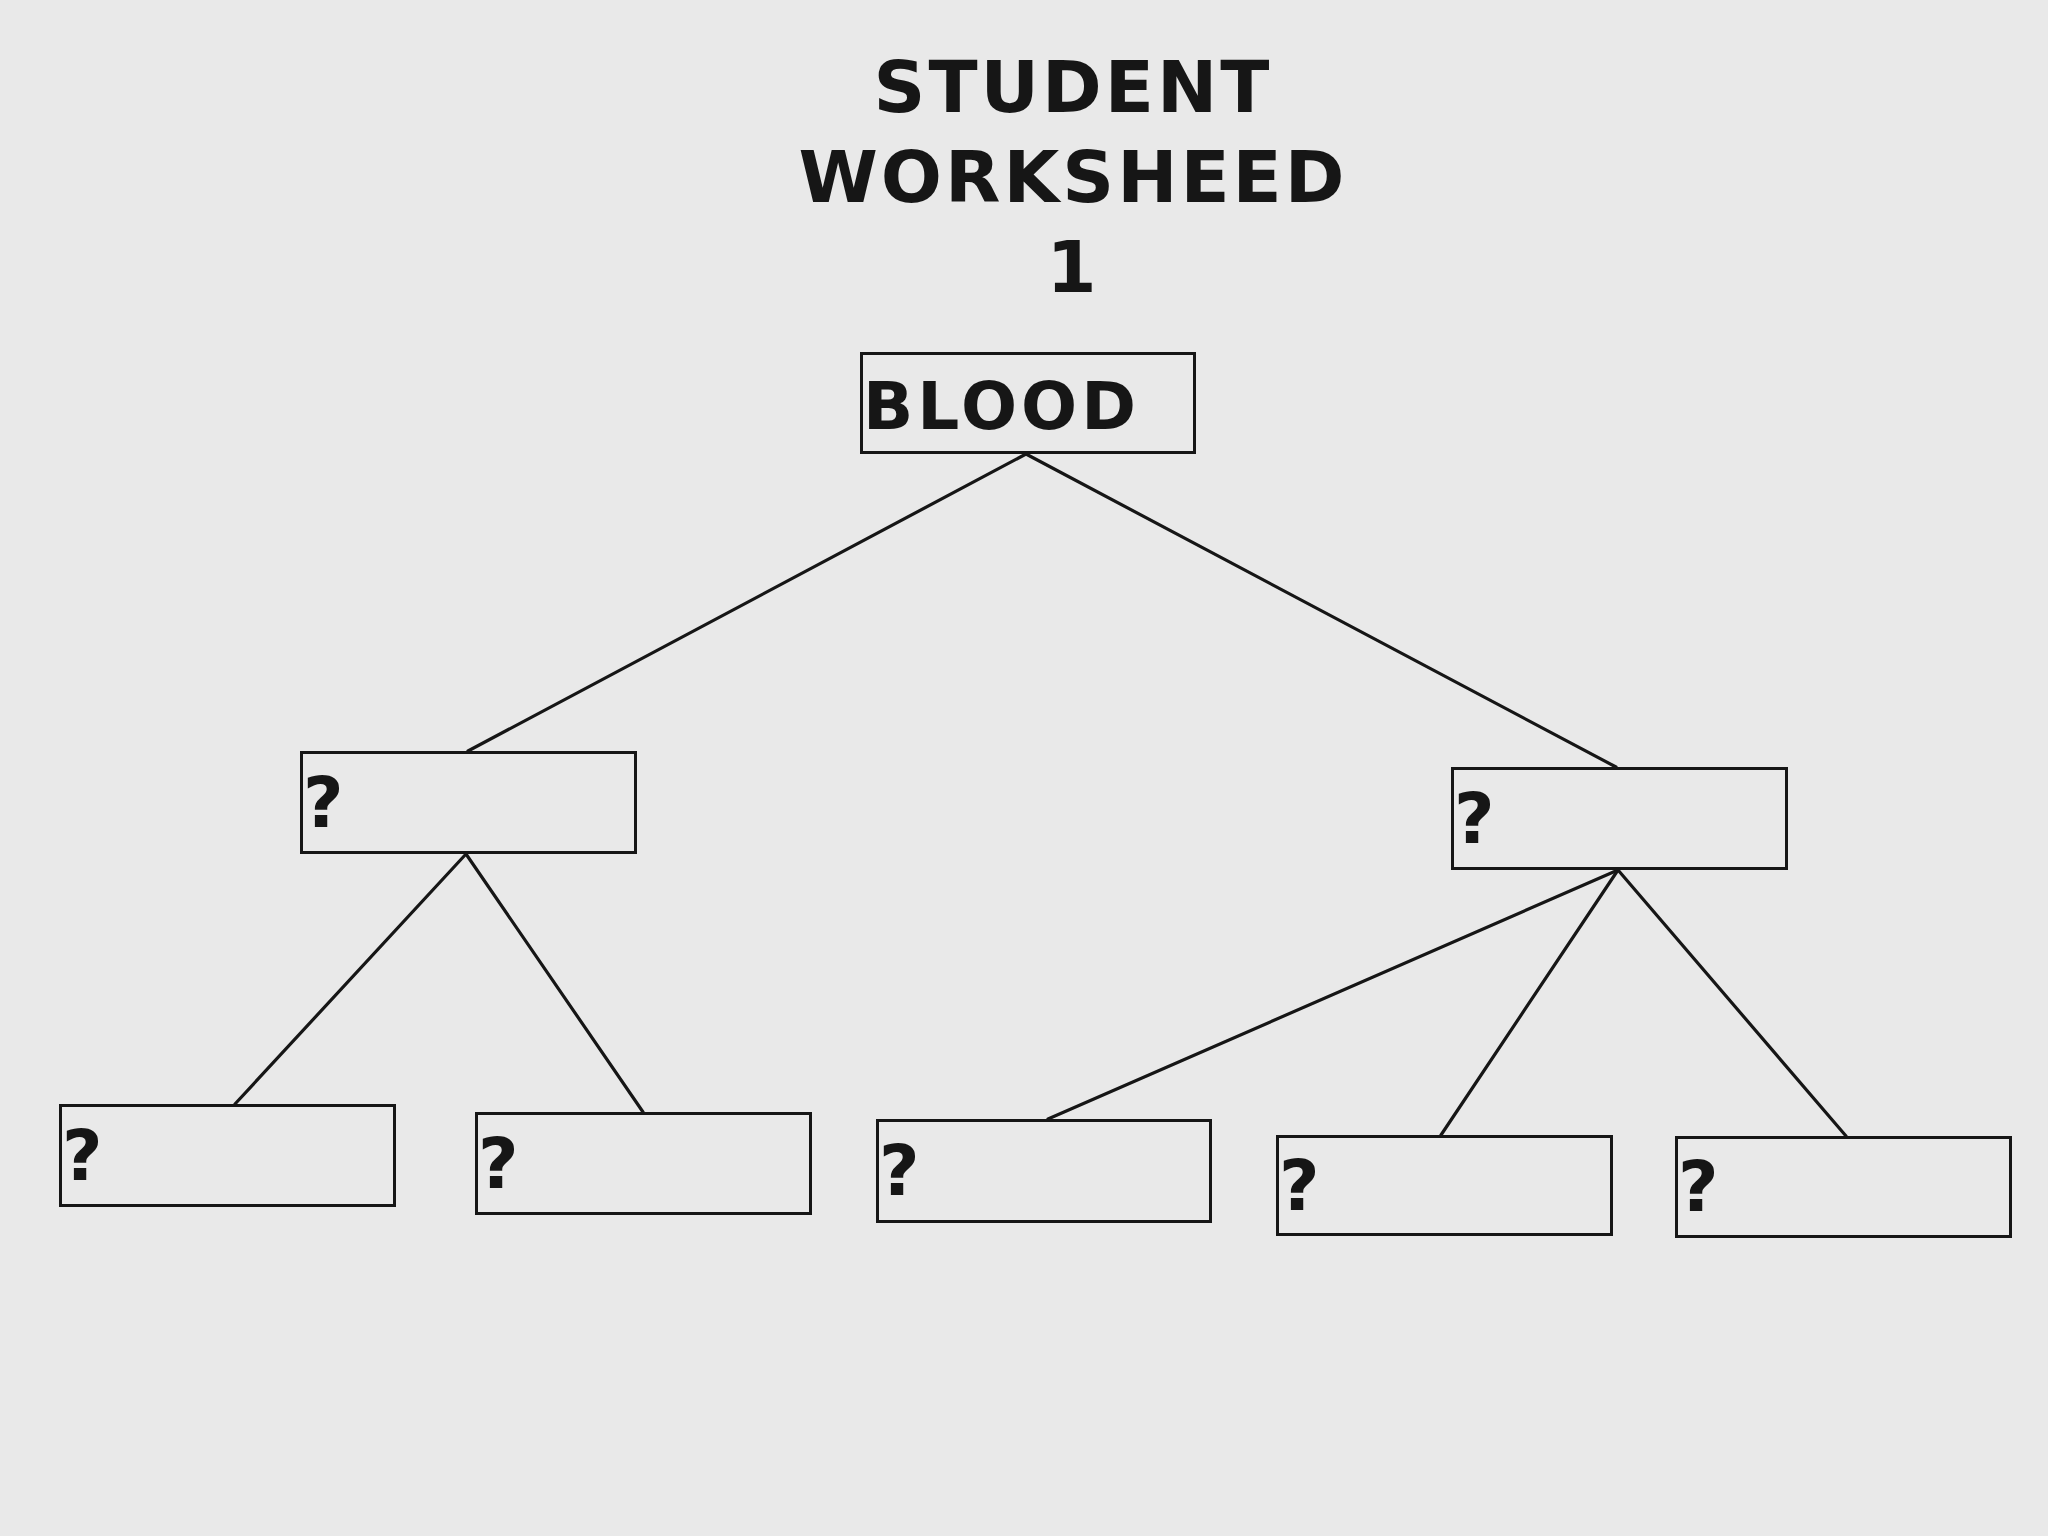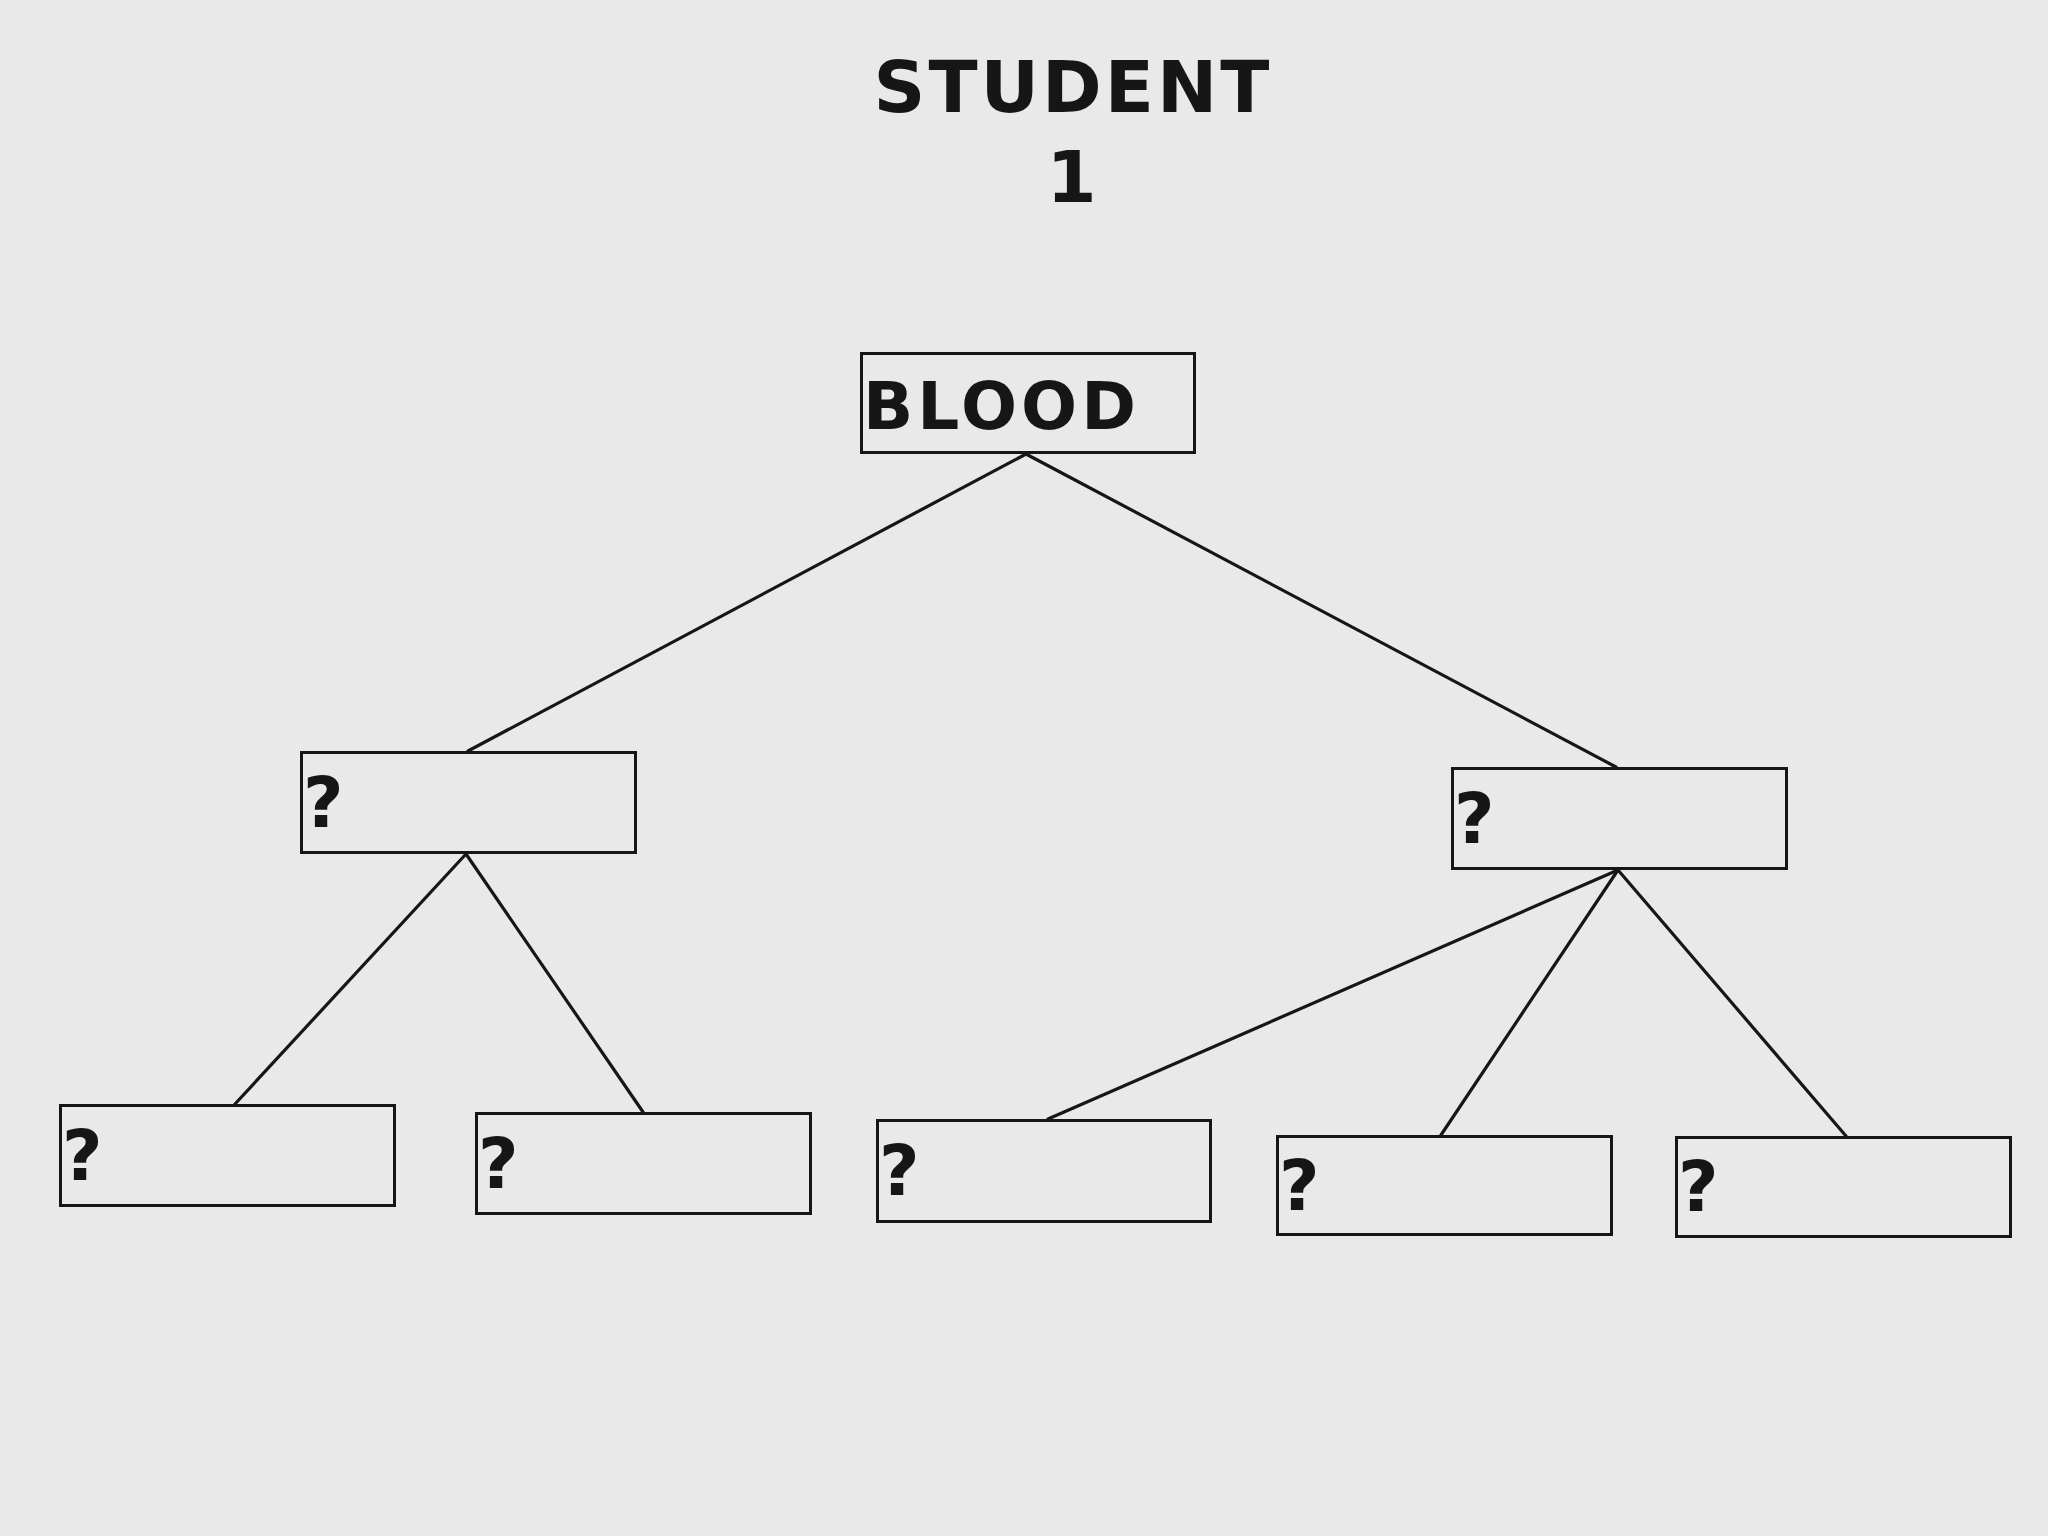--- a/index.html
+++ b/index.html
@@ -73,20 +73,21 @@
     <line class="edge" x1="998" y1="454" x2="1588" y2="767"></line>
     <line class="edge" x1="438" y1="854" x2="207" y2="1104"></line>
     <line class="edge" x1="438" y1="854" x2="615" y2="1112"></line>
     <line class="edge" x1="1590" y1="870" x2="1020" y2="1119"></line>
     <line class="edge" x1="1590" y1="870" x2="1413" y2="1135"></line>
     <line class="edge" x1="1590" y1="870" x2="1818" y2="1136"></line>
   </svg>
 
   <div class="title">
     <div>STUDENT</div>
+    <div>WORKSHEED</div>
     <div>1</div>
   </div>
 
   <div class="node node-root">
     <span>BLOOD</span>
   </div>
 
   <div class="node node-left">
     <span class="qmark">?</span>
   </div>

